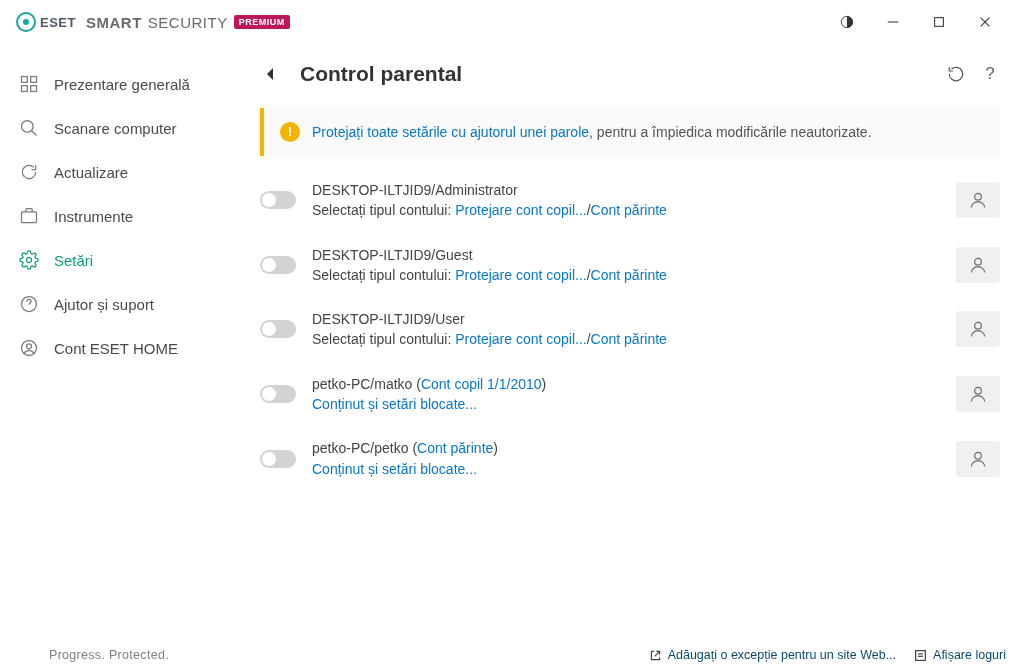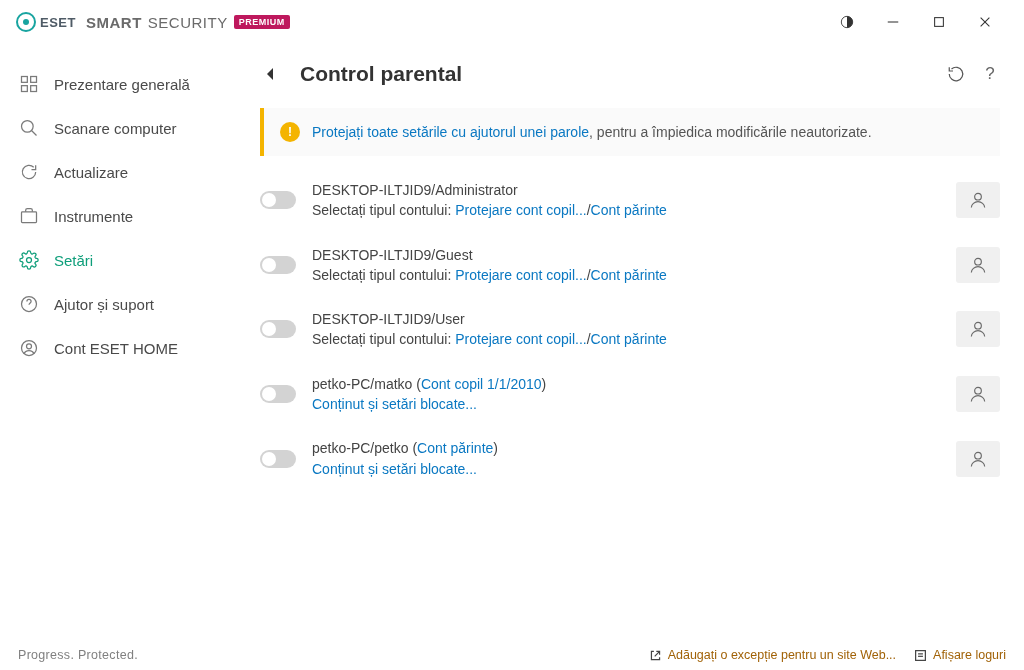--- a/index.html
+++ b/index.html
@@ -43,23 +43,23 @@
   .toggle::after { content: ""; position: absolute; left: 2px; top: 2px; width: 14px; height: 14px; background: #fff; border-radius: 50%; }
   .row-text { flex: 1; font-size: 14px; color: #444; line-height: 1.45; }
   .row-text .line1 { }
   .row-text .line2 { }
   .row-text a { color: #0a78c2; text-decoration: none; }
   .user-btn { width: 44px; height: 36px; background:#f0f0f0; border-radius:3px; display:flex; align-items:center; justify-content:center; cursor:pointer;}
   .user-btn svg { width:20px; height:20px; stroke:#6a6a6a; fill:none; stroke-width:1.4;}
 
   
   .footer { height: 30px; display: flex; align-items: center; padding: 0 18px; font-size: 12.5px; color: #666; }
-  .footer .slogan { color:#808080; letter-spacing:0.3px;}
+  .footer .slogan { color:#808080; letter-spacing:0.3px;margin-left:31px;}
   .footer-actions { margin-left: auto; display: flex; align-items: center; gap: 18px; }
-  .footer-actions a { color: #a16207; text-decoration: none; display:flex; align-items:center; gap:6px; cursor:pointer;}
+  .footer-actions a { color: #0c4a6e; text-decoration: none; display:flex; align-items:center; gap:6px; cursor:pointer;}
   .footer-actions svg { width:13px; height:13px; stroke:#444; fill:none; stroke-width:1.5;}
 </style>
 </head>
 <body>
 
 <div class="titlebar">
   <div class="brand">
     <svg width="62" height="20" viewBox="0 0 62 20">
       <ellipse cx="10" cy="10" rx="9" ry="9" fill="none" stroke="#18a4a0" stroke-width="2"></ellipse>
       <circle cx="10" cy="10" r="3" fill="#18a4a0"></circle>

